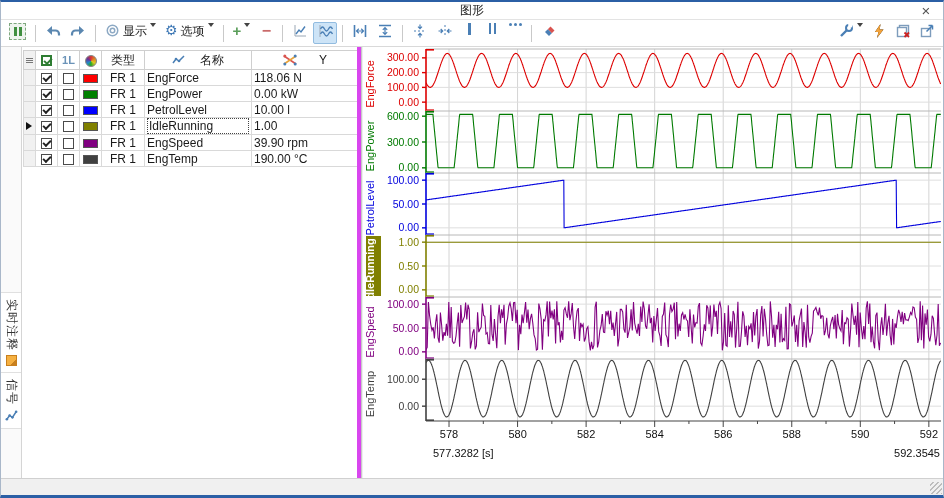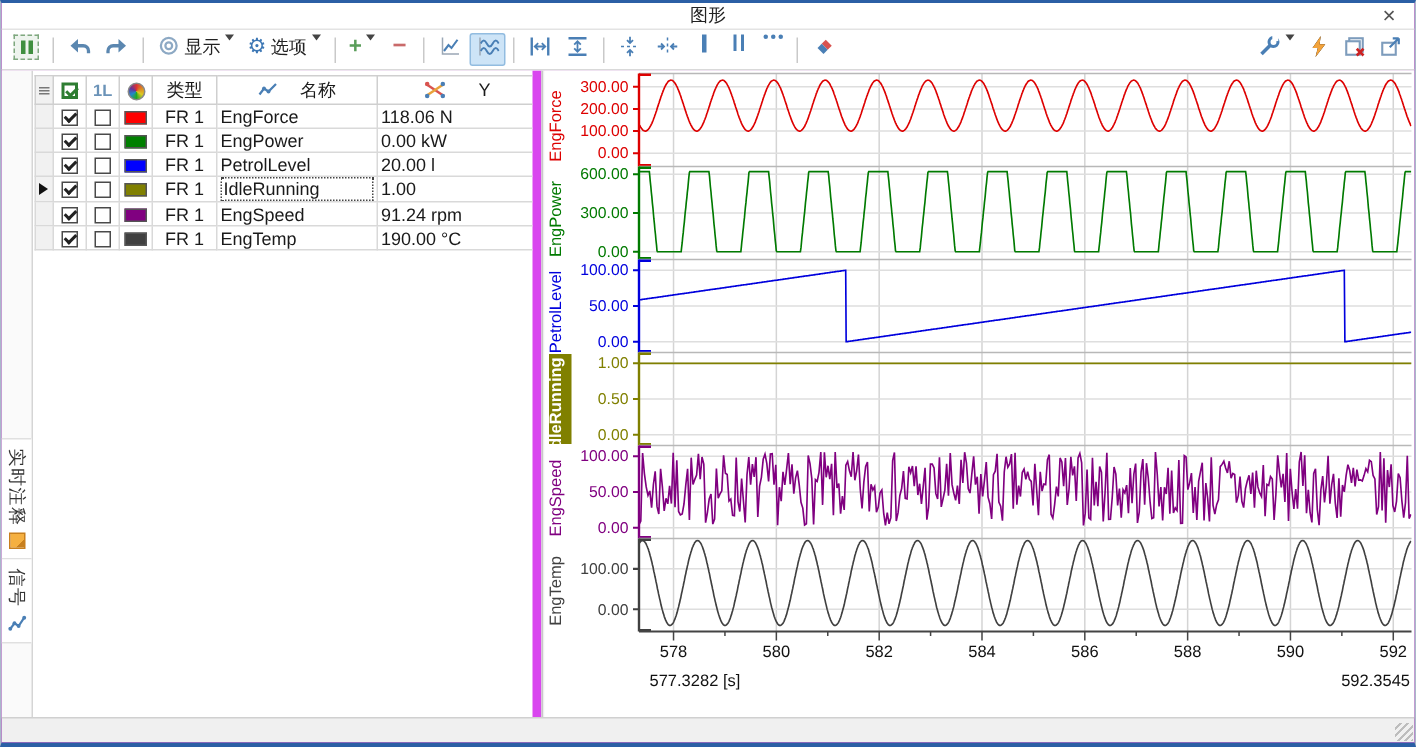--- a/index.html
+++ b/index.html
@@ -34,21 +34,21 @@
   .bar2 i{width:2px;height:11px;background:#4a7fb5;}
   .toolbar-right{margin-left:auto;display:flex;align-items:center;}
   
   .content{height:431px;display:flex;overflow:hidden;background:#fff;}
   .tabstrip{width:21px;flex:none;background:#fafafa;border-right:1px solid #d5d5d5;display:flex;flex-direction:column;align-items:center;}
   .vtab{display:flex;flex-direction:column;align-items:center;gap:4px;padding:6px 0;width:100%;border-top:1px solid #e0e0e0;border-bottom:1px solid #e0e0e0;background:#fff;}
   .vtab+.vtab{border-top:none;}
   .vtab .vlabel{writing-mode:vertical-rl;text-orientation:sideways;font-size:12px;color:#333;letter-spacing:1px;}
   .note-icon{width:11px;height:11px;background:linear-gradient(135deg,#f5b041 70%,#c87f1d 70%);border:1px solid #c87f1d;}
   
-  .list-panel{width:339px;flex:none;background:#fff;border-right:6px solid #d946ef;padding-top:3px;overflow:hidden;}
+  .list-panel{width:339px;flex:none;background:#fff;border-right:4px solid #d946ef;padding-top:3px;overflow:hidden;}
   table.sig{border-collapse:collapse;table-layout:fixed;width:336px;margin-left:1px;}
   table.sig th,table.sig td{border:1px solid #d9d9d9;height:16px;padding:0 2px;font-weight:normal;font-size:12px;white-space:nowrap;overflow:hidden;}
   table.sig th{height:19px;border-color:#cfcfcf;}
   td.rowsel,th.rowsel{background:#f1f1f1;border-color:#cfcfcf;width:12px;padding:0;}
   .cb{position:relative;display:inline-block;width:11px;height:11px;border:1px solid #4a4a4a;background:#fff;vertical-align:middle;}
   .cb.checked::after{content:"";position:absolute;left:1px;top:1px;width:6px;height:3px;border-left:2px solid #222;border-bottom:2px solid #222;transform:rotate(-45deg);}
   .cb.hdr{border:2px solid #2e7d32;}
   .cb.hdr::after{border-color:#2e7d32;}
   .swatch{display:inline-block;width:15px;height:9px;border:1px solid #555;vertical-align:middle;}
   .hamburger{display:inline-block;width:7px;}
@@ -291,39 +291,39 @@
               <td>EngPower</td>
               <td>0.00 kW</td>
             </tr>
             <tr>
               <td class="rowsel"></td>
               <td style="text-align:center"><span class="cb checked"></span></td>
               <td style="text-align:center"><span class="cb"></span></td>
               <td style="text-align:center"><span class="swatch" style="background:#0000ff"></span></td>
               <td class="cell-ctr">FR 1</td>
               <td>PetrolLevel</td>
-              <td>20.00 l</td>
+              <td>10.00 l</td>
             </tr>
             <tr>
               <td class="rowsel"><span class="row-arrow"></span></td>
               <td style="text-align:center"><span class="cb checked"></span></td>
               <td style="text-align:center"><span class="cb"></span></td>
               <td style="text-align:center"><span class="swatch" style="background:#808000"></span></td>
               <td class="cell-ctr">FR 1</td>
               <td><span class="name-focus">IdleRunning</span></td>
               <td>1.00</td>
             </tr>
             <tr>
               <td class="rowsel"></td>
               <td style="text-align:center"><span class="cb checked"></span></td>
               <td style="text-align:center"><span class="cb"></span></td>
               <td style="text-align:center"><span class="swatch" style="background:#800080"></span></td>
               <td class="cell-ctr">FR 1</td>
               <td>EngSpeed</td>
-              <td>91.24 rpm</td>
+              <td>39.90 rpm</td>
             </tr>
             <tr>
               <td class="rowsel"></td>
               <td style="text-align:center"><span class="cb checked"></span></td>
               <td style="text-align:center"><span class="cb"></span></td>
               <td style="text-align:center"><span class="swatch" style="background:#404040"></span></td>
               <td class="cell-ctr">FR 1</td>
               <td>EngTemp</td>
               <td>190.00 °C</td>
             </tr>

